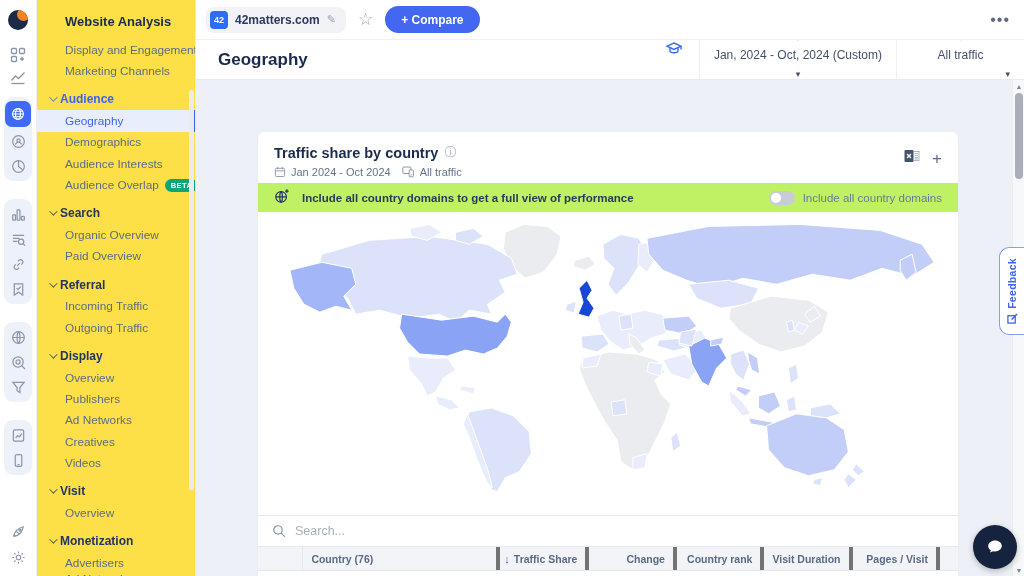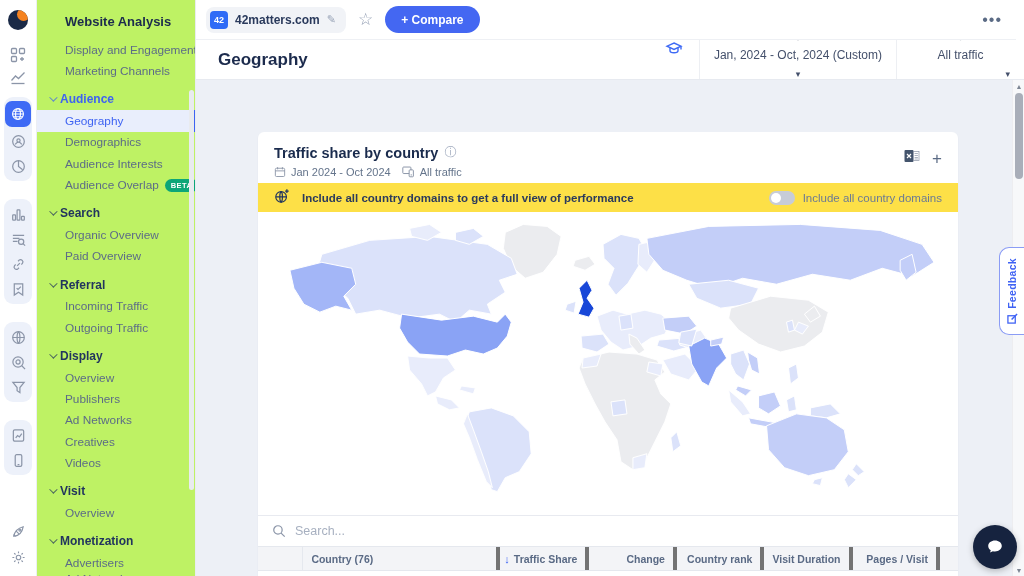--- a/index.html
+++ b/index.html
@@ -9,33 +9,33 @@
   
   .rail { position:absolute; left:0; top:0; width:37px; height:576px; background:#fff; border-right:1px solid #eceef3; display:flex; flex-direction:column; align-items:center; }
   .rail .logo { width:20px; height:20px; margin:10px 0 14px; border-radius:50%; background:#1b2a47; position:relative; overflow:hidden; }
   .rail .logo::after { content:""; position:absolute; right:-2px; top:-2px; width:13px; height:13px; border-radius:50%; background:#f58220; }
   .rail-ic { width:24px; height:22px; display:flex; align-items:center; justify-content:center; color:#8b95a8; }
   .rail-group { background:#edf1fa; border-radius:9px; padding:4px 0; margin:9px 0; display:flex; flex-direction:column; align-items:center; gap:3px; width:28px; }
   .rail-ic.active { width:26px; height:26px; background:#3e6af5; border-radius:7px; color:#fff; }
   .rail-bottom { margin-top:auto; display:flex; flex-direction:column; align-items:center; gap:4px; padding-bottom:8px; }
 
   
-  .sidebar { position:absolute; left:37px; top:0; width:159px; height:576px; background:#bef264; border-right:1px solid #e9ecf1; overflow:hidden; }
+  .sidebar { position:absolute; left:37px; top:0; width:159px; height:576px; background:#fde047; border-right:1px solid #e9ecf1; overflow:hidden; }
   .sb-title { font-size:13px; font-weight:bold; color:#1c2b4d; padding:14px 0 10px 28px; }
   .nav-item { height:21.4px; display:flex; align-items:center; padding-left:28px; font-size:11.8px; color:#5c6c87; cursor:pointer; white-space:nowrap; }
   .nav-item.selected { background:#e9eefc; color:#3e63f2; border-right:3px solid #3e63f2; }
   .nav-item.cut { height:10px; overflow:hidden; }
   .nav-section { height:22px; margin-top:6.5px; display:flex; align-items:center; padding-left:12px; font-size:12px; font-weight:bold; color:#22355e; gap:5px; cursor:pointer; white-space:nowrap; }
   .nav-section.active { color:#3e63f2; }
   .chev { width:6px; height:6px; border-right:1.4px solid currentColor; border-bottom:1.4px solid currentColor; transform:rotate(45deg) translateY(-2px); opacity:.75; }
   .beta { background:#0ca678; color:#fff; font-size:7.5px; font-weight:bold; border-radius:8px; padding:2px 6px; margin-left:6px; letter-spacing:.4px; }
   .sb-scroll { position:absolute; right:1px; top:90px; width:5px; height:400px; background:#e9ebef; border-radius:3px; }
 
   
-  .topbar { position:absolute; left:196px; top:0; right:8px; height:40px; background:#fff; border-bottom:1px solid #eef0f4; display:flex; align-items:center; padding:0 14px 0 10px; gap:12px; }
+  .topbar { position:absolute; left:196px; top:0; right:0; height:40px; background:#fff; border-bottom:1px solid #eef0f4; display:flex; align-items:center; padding:0 14px 0 10px; gap:12px; }
   .domain-pill { display:flex; align-items:center; gap:7px; background:#f1f3f7; border-radius:8px; height:26px; padding:0 10px 0 4px; cursor:pointer; }
   .favicon { width:18px; height:18px; background:#2f6bf6; color:#fff; border-radius:4px; font-size:9px; font-weight:bold; display:flex; align-items:center; justify-content:center; }
   .domain-name { font-size:12px; font-weight:bold; color:#2a3a5c; }
   .pencil { color:#9aa5b8; font-size:11px; }
   .star { color:#97a2b6; font-size:17px; line-height:1; cursor:pointer; }
   .compare-btn { background:#4467f2; color:#fff; font-size:12px; font-weight:bold; border:none; border-radius:14px; height:27px; padding:0 16px; cursor:pointer; }
   .ellipsis { margin-left:auto; color:#5b6b85; font-size:16px; letter-spacing:1px; cursor:pointer; }
 
   
   .pagehead { position:absolute; left:196px; top:40px; right:0; height:40px; background:#fff; border-bottom:1px solid #e7eaf0; display:flex; align-items:center; }
@@ -50,21 +50,21 @@
   .card { position:absolute; left:62px; top:52px; width:700px; height:460px; background:#fff; border-radius:6px 6px 0 0; box-shadow:0 1px 2px rgba(30,43,80,.06); }
   .card-head { height:51px; display:flex; align-items:flex-start; padding:12px 16px 0;border-radius:13px; }
   .ch-left {}
   .ch-title-row { display:flex; align-items:center; gap:6px; }
   .ch-title { font-size:14.5px; font-weight:bold; color:#1a2b4d; }
   .info { color:#a3adc0; font-size:12px; }
   .ch-sub { display:flex; align-items:center; gap:5px; font-size:11px; color:#64748b; margin-top:4px; }
   .ch-actions { margin-left:auto; display:flex; align-items:center; gap:12px; padding-top:4px; }
   .plus-btn { color:#5b6b85; font-size:17px; cursor:pointer; line-height:1; }
 
-  .banner { height:29px; background:#fde047; display:flex; align-items:center; padding:0 16px; gap:12px; }
+  .banner { height:29px; background:#bef264; display:flex; align-items:center; padding:0 16px; gap:12px; }
   .banner-text { font-size:11.5px; font-weight:bold; color:#2b3a5c; }
   .banner-right { margin-left:auto; display:flex; align-items:center; gap:8px; }
   .toggle { width:26px; height:14px; border-radius:7px; background:#c7ccd7; position:relative; cursor:pointer; }
   .toggle .knob { position:absolute; left:2px; top:2px; width:10px; height:10px; border-radius:50%; background:#fff; }
   .toggle-label { font-size:11.5px; color:#6b7a94; }
 
   .map-wrap { height:303px; position:relative; overflow:hidden; }
   .map-wrap svg { position:absolute; left:4px; top:8px; }
 
   .search-row { height:31px; border-top:1px solid #e8eaf0; display:flex; align-items:center; padding:0 14px; gap:9px; }

